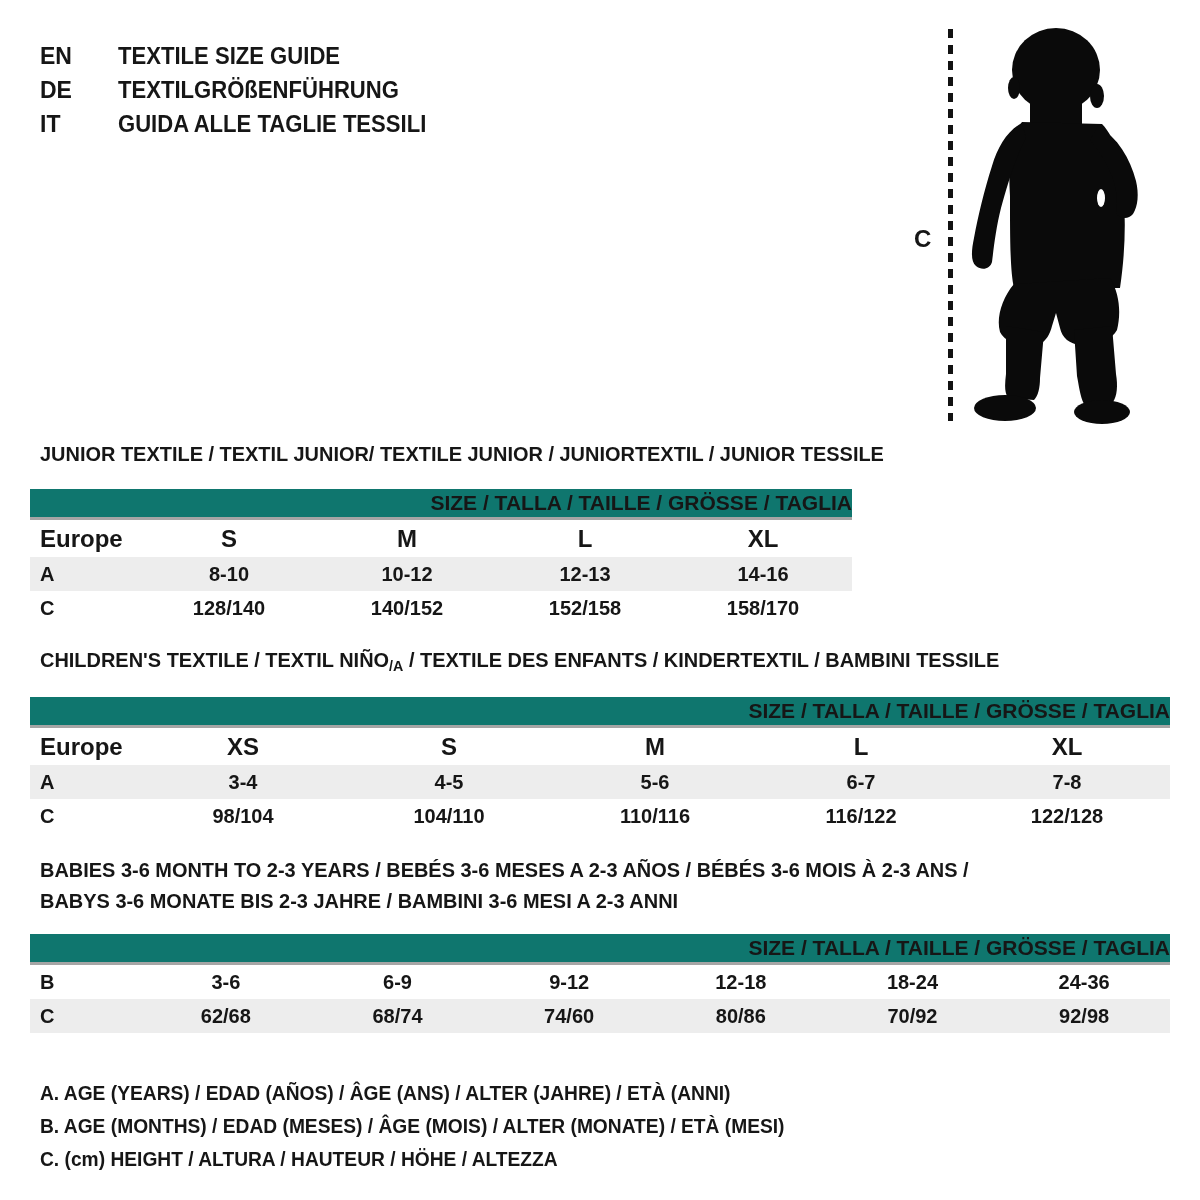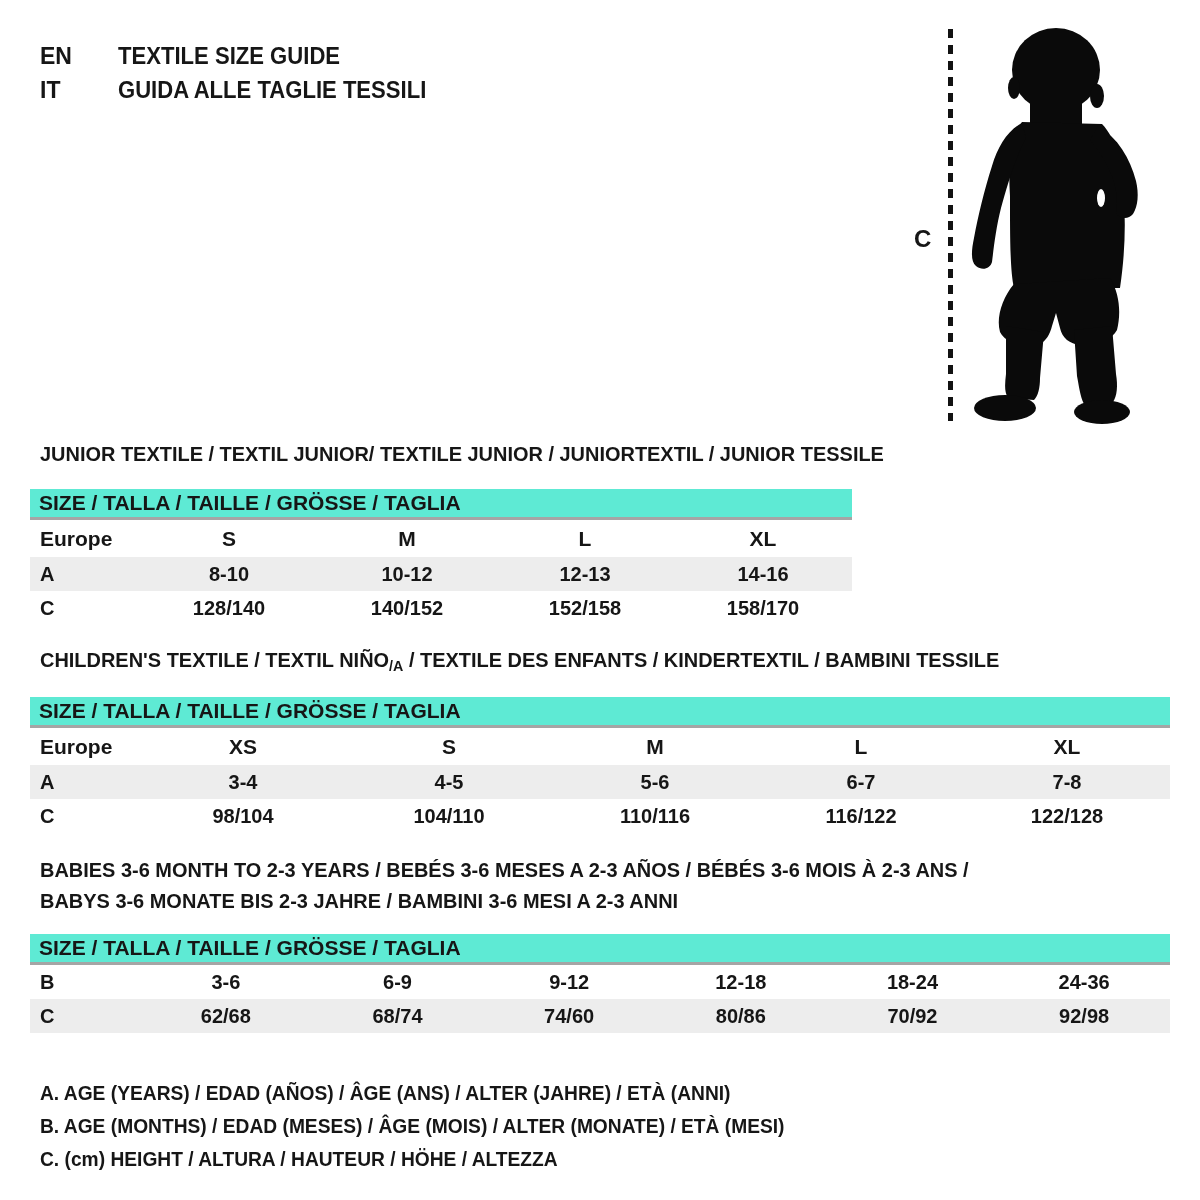--- a/index.html
+++ b/index.html
@@ -34,43 +34,47 @@
   #children-title { top:639px; }
   #babies-title { top:845px; line-height:31px; }
 
   
   table.size-table { position:absolute; left:30px; border-collapse:collapse; table-layout:fixed; }
   #junior-table { top:480px; width:822px; }
   #children-table { top:688px; width:1140px; }
   #babies-table { top:925px; width:1140px; }
   .size-table td { padding:0; vertical-align:middle; }
   .size-table .hdr td {
-    background:#5eead4; border-bottom:3px solid #a5a5a5;
-    height:28px; font-size:21px; padding-left:9px; text-align:left; white-space:nowrap;
-  }
-  .size-table .region td { height:37px; font-size:21px; }
+    background:#0f766e; border-bottom:3px solid #a5a5a5;
+    height:28px; font-size:21px; padding-left:9px; text-align:right; white-space:nowrap;
+  }
+  .size-table .region td { height:37px; font-size:24px; }
   .size-table .datarow td { height:34px; font-size:20px; }
   .size-table .shaded td { background:#ededed; }
   .size-table td.lab { text-align:left; padding-left:10px; }
   .size-table td.val { text-align:center; }
   .size-table col.c-lab { width:110px; }
 
   
   .footnotes { position:absolute; left:40px; top:1068px; }
   .footnote { font-size:20px; line-height:33px; white-space:nowrap; transform:scaleX(0.96); transform-origin:0 50%; }
 </style>
 </head>
 <body>
 
 <div class="canvas">
 
   <section class="lang-guide">
     <div class="lang-row">
       <span class="lang-code">EN</span>
       <span class="lang-title">TEXTILE SIZE GUIDE</span>
+    </div>
+    <div class="lang-row">
+      <span class="lang-code">DE</span>
+      <span class="lang-title">TEXTILGRÖßENFÜHRUNG</span>
     </div>
     <div class="lang-row">
       <span class="lang-code">IT</span>
       <span class="lang-title">GUIDA ALLE TAGLIE TESSILI</span>
     </div>
   </section>
 
   <span class="measure-label">C</span>
   <div class="measure-line"></div>
   <svg class="silhouette" width="170" height="400" viewBox="0 0 170 400" aria-hidden="true">

